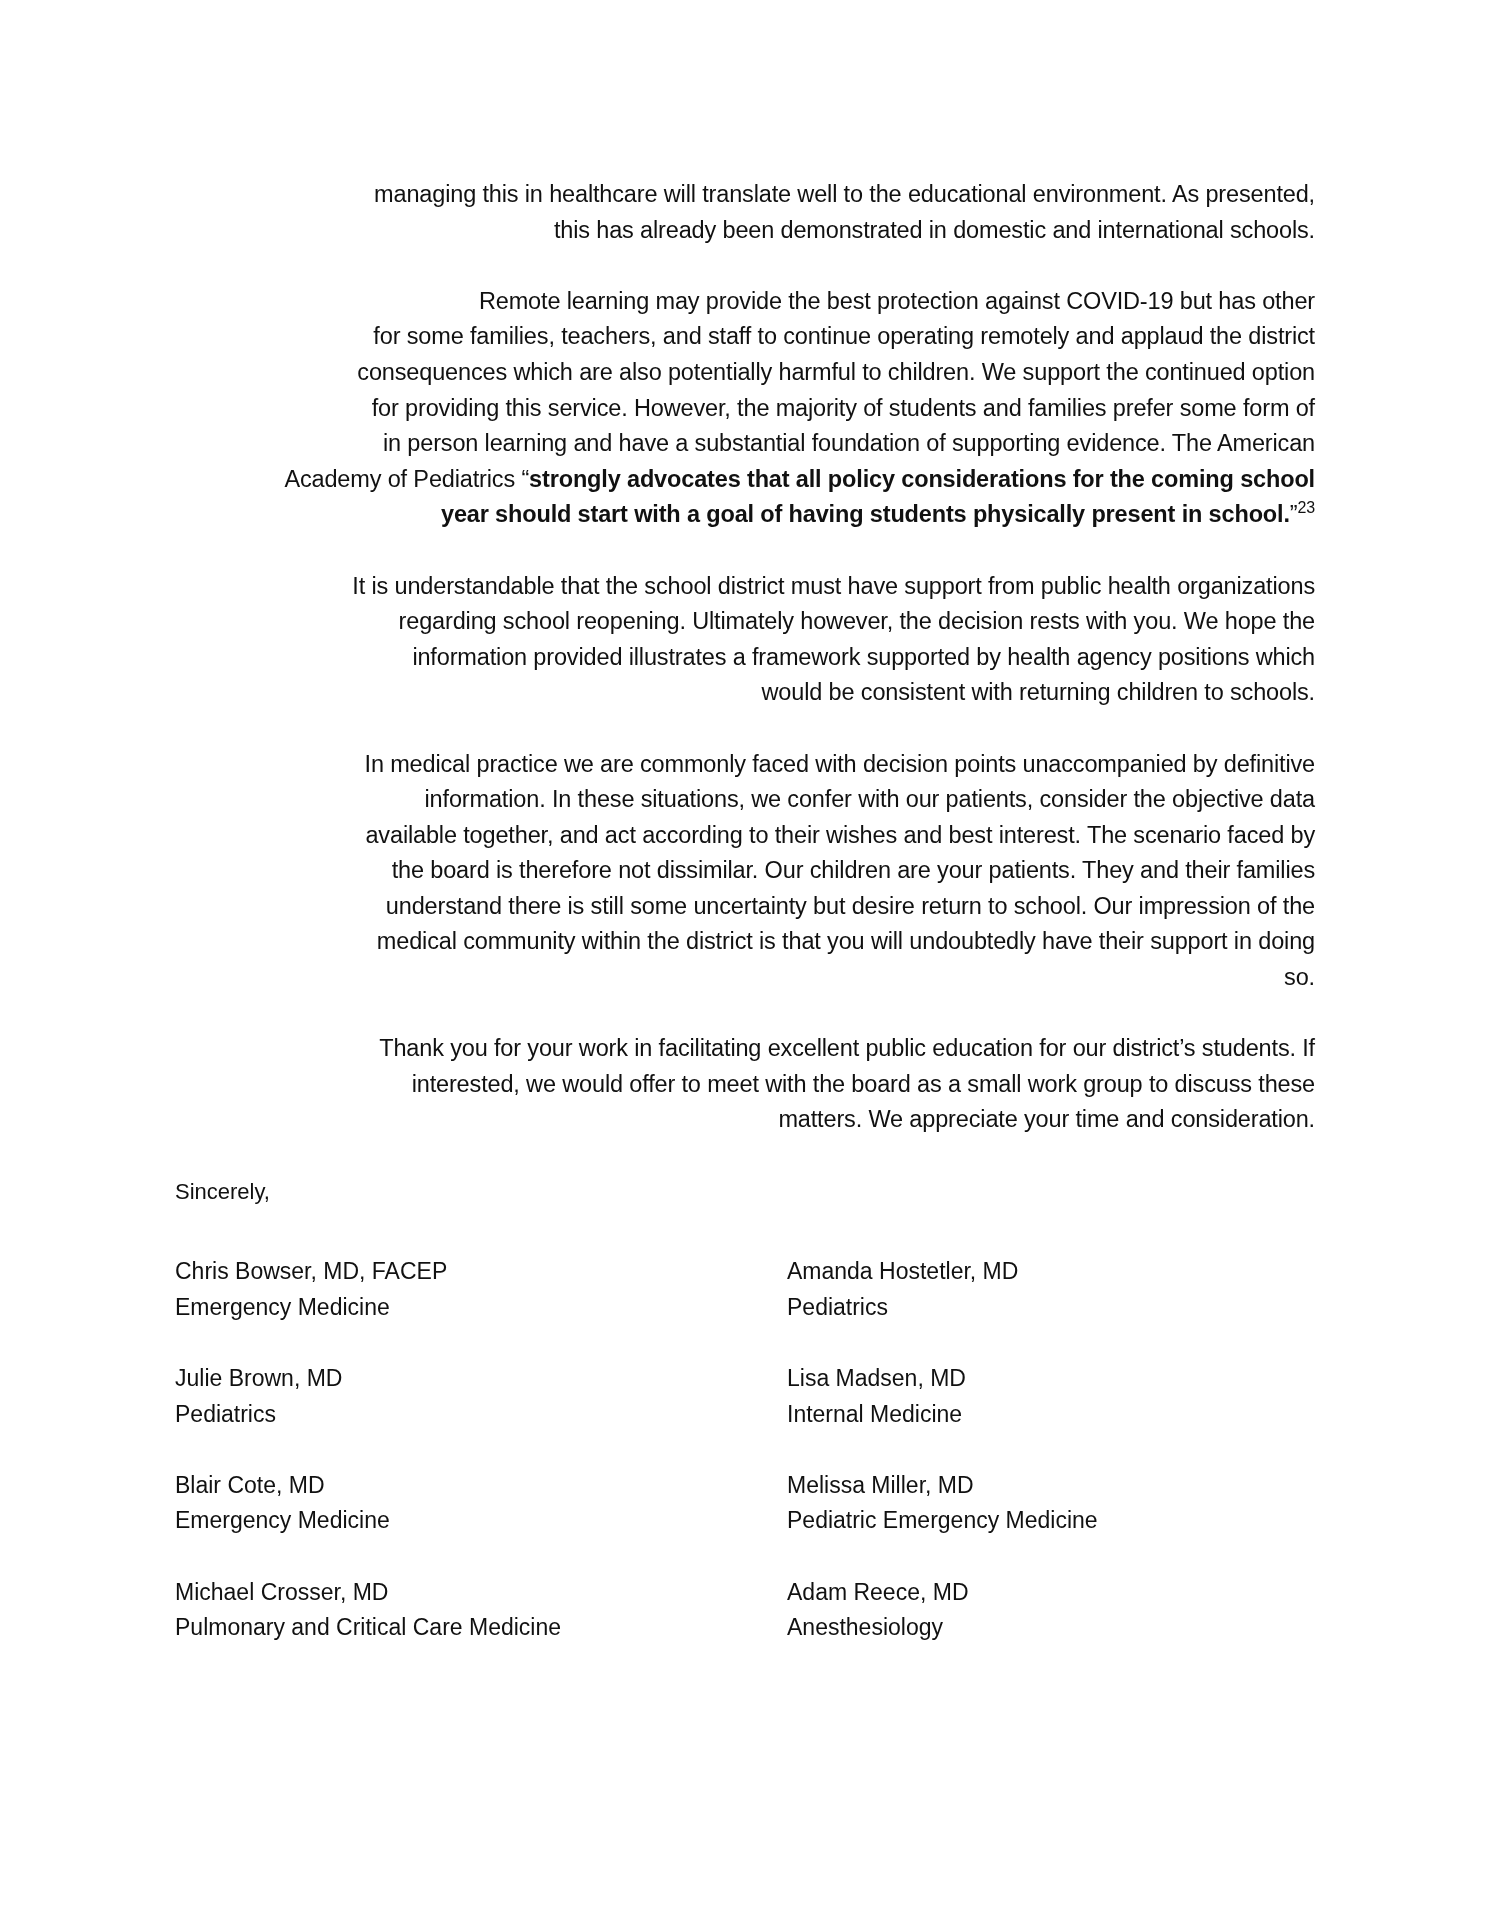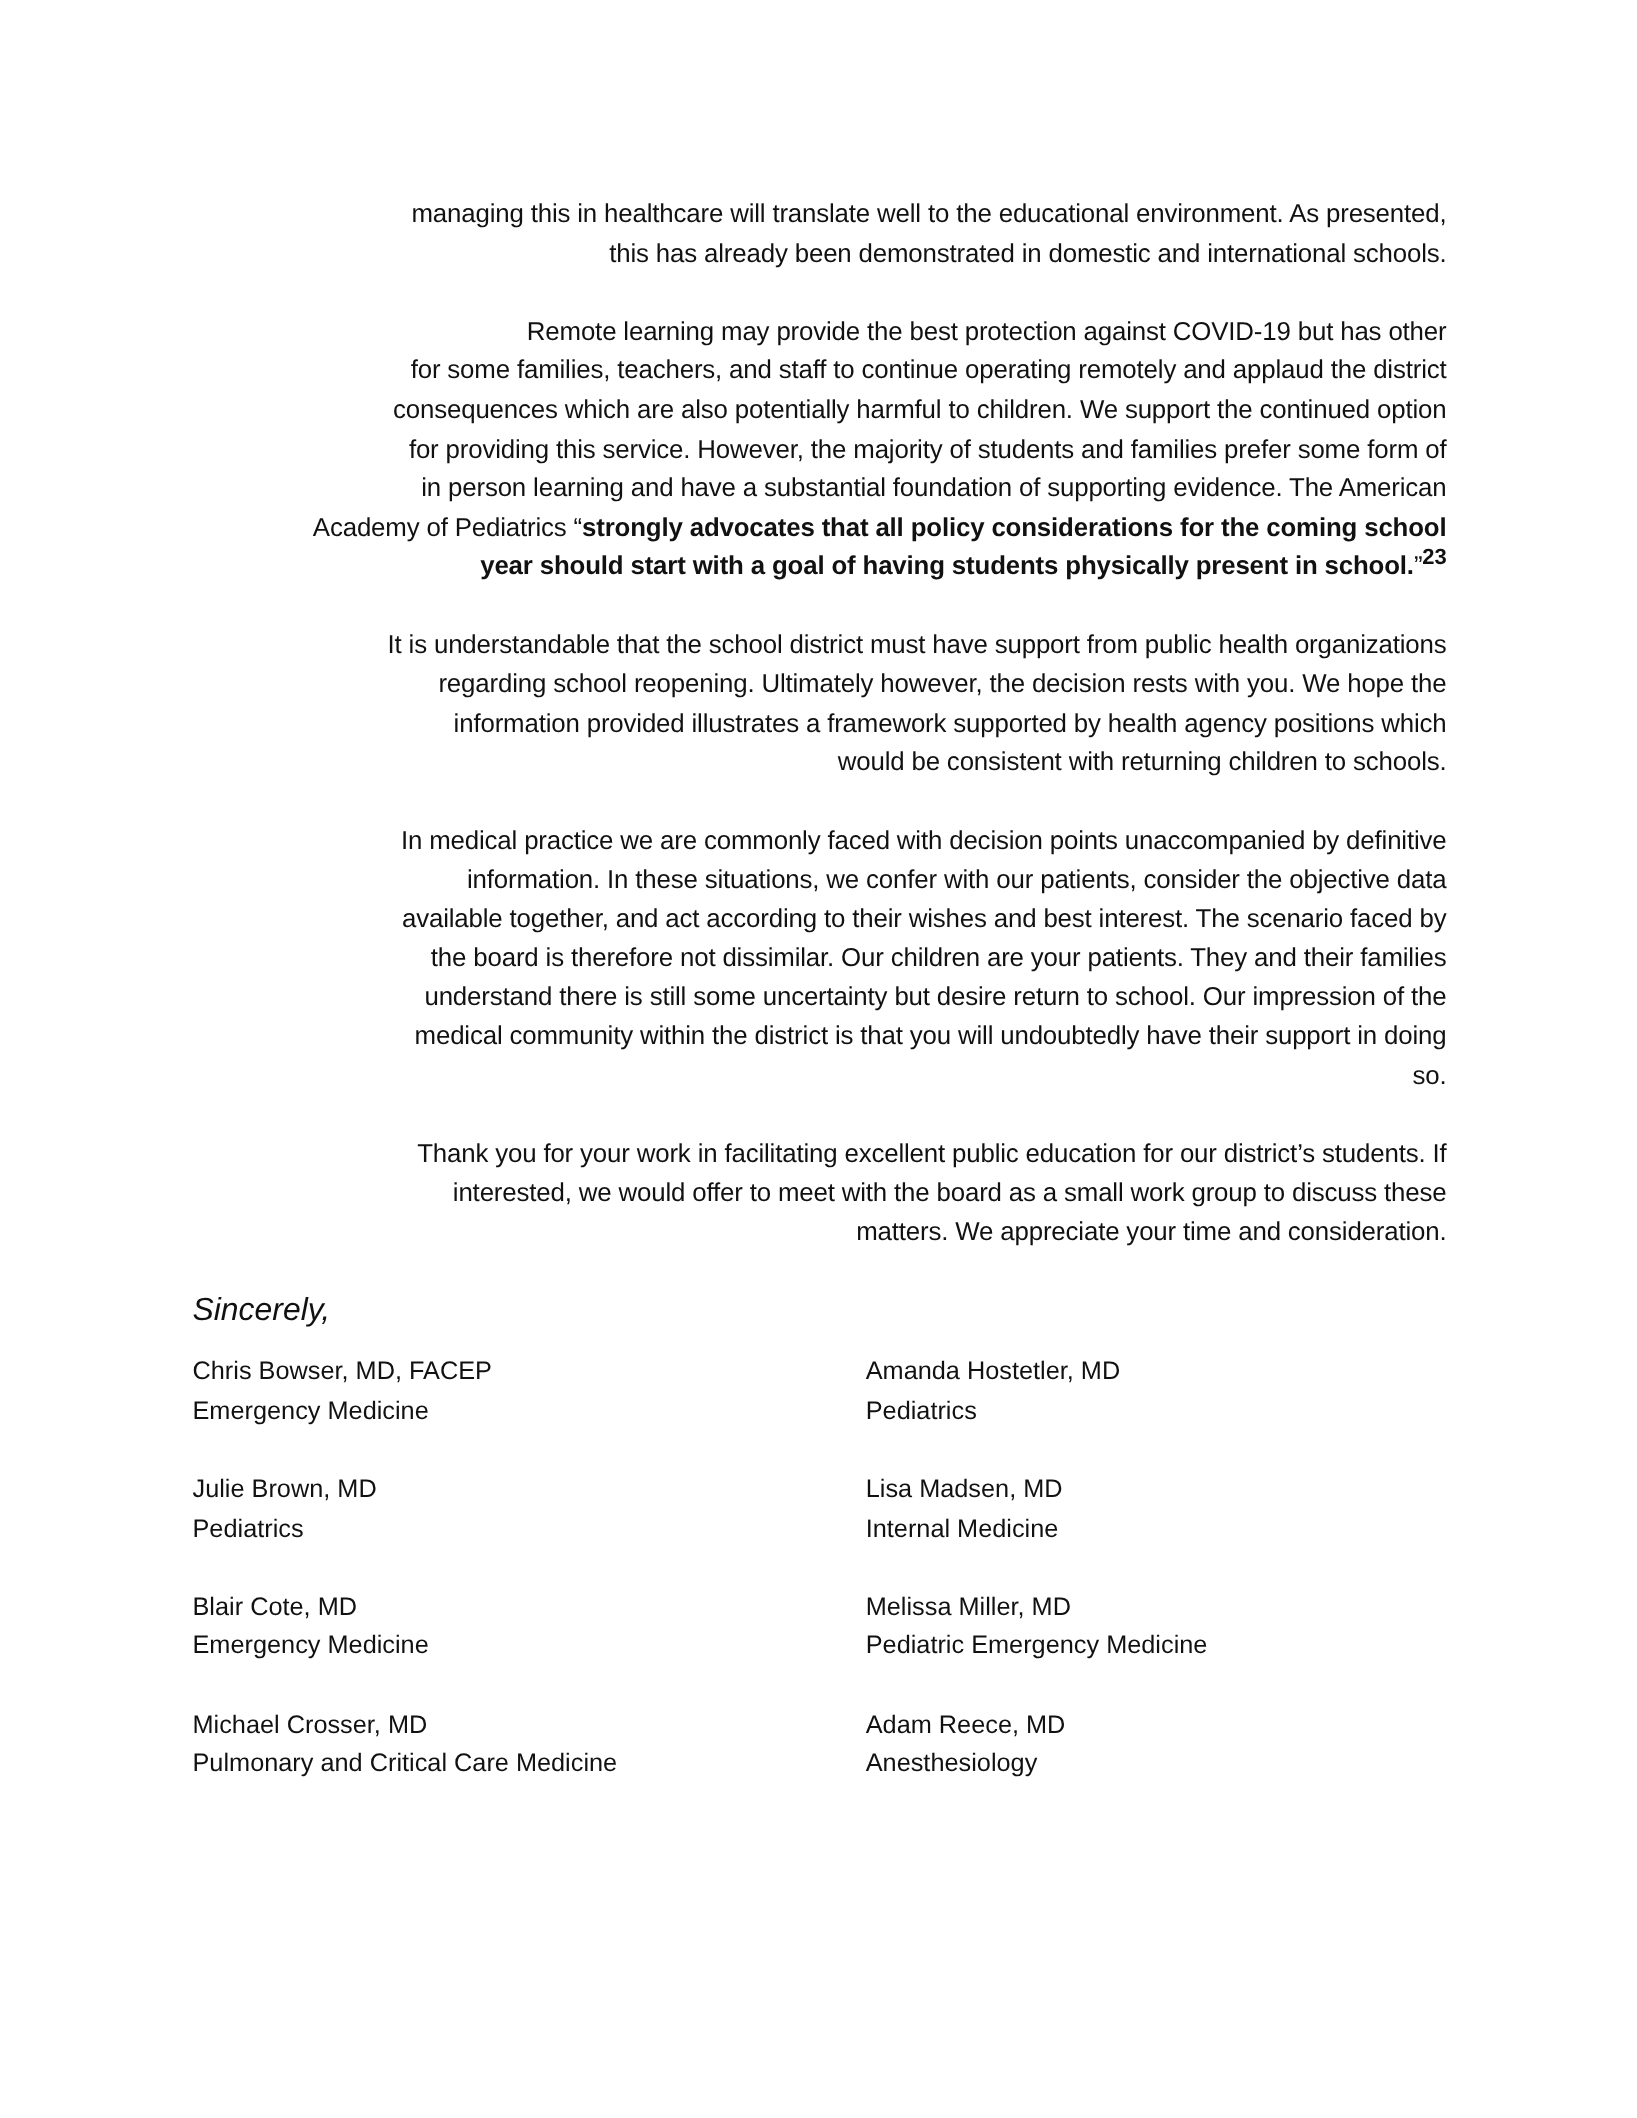--- a/index.html
+++ b/index.html
@@ -30,30 +30,28 @@
     }
     .para .line {
       display: block;
       white-space: nowrap;
       text-align: right;
     }
     .bold {
       font-weight: bold;
     }
     sup.ref {
-      font-size: 20px;
+      font-size: 16px;
       line-height: 0;
       vertical-align: 9px;
-      font-weight: bold;
     }
     .closing {
-      font-size: 29px;
+      font-size: 22px;
       line-height: 35.6px;
-      margin: 0 0 20px 0;
-      font-style: italic;
+      margin: 0 0 45px 0;
     }
     .signatures {
       display: grid;
       grid-template-columns: 612px 528px;
       row-gap: 35.6px;
       font-size: 23px;
       line-height: 35.6px;
     }
     .sig .line {
       display: block;

